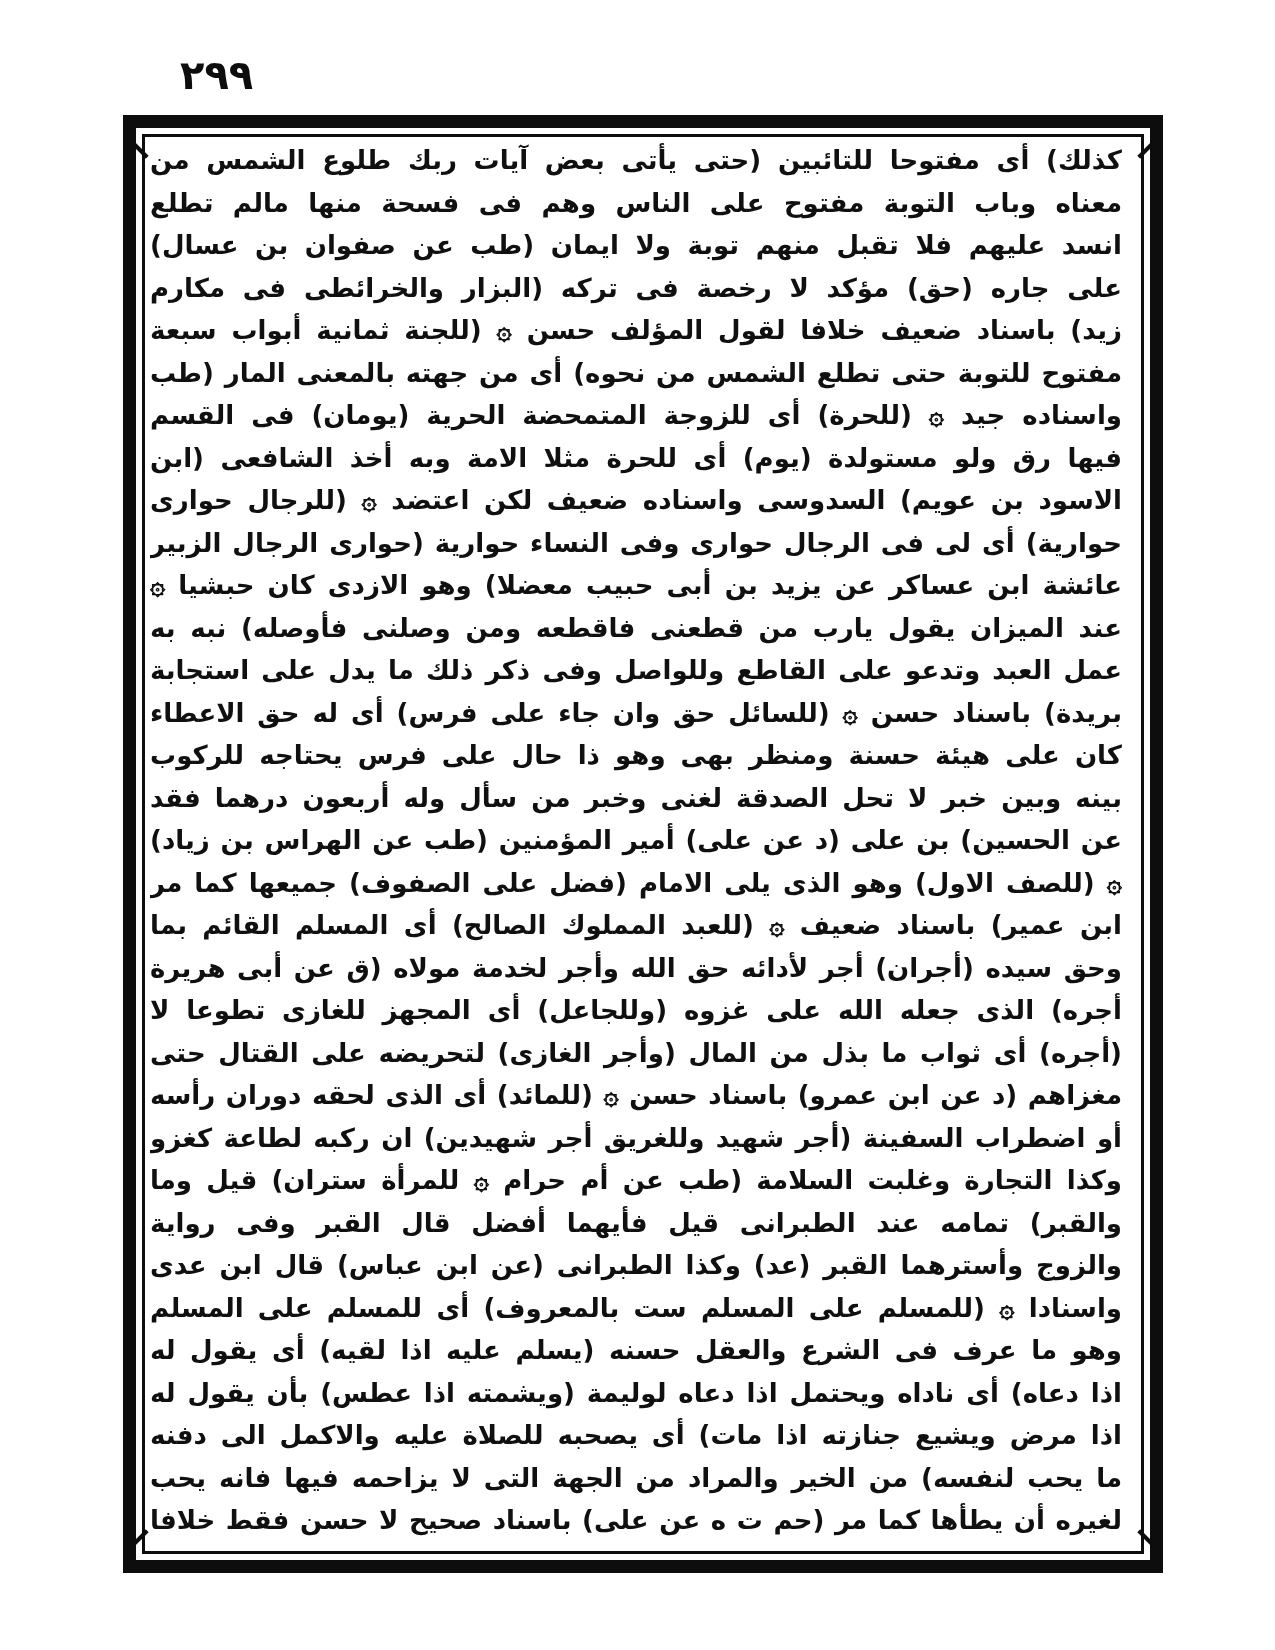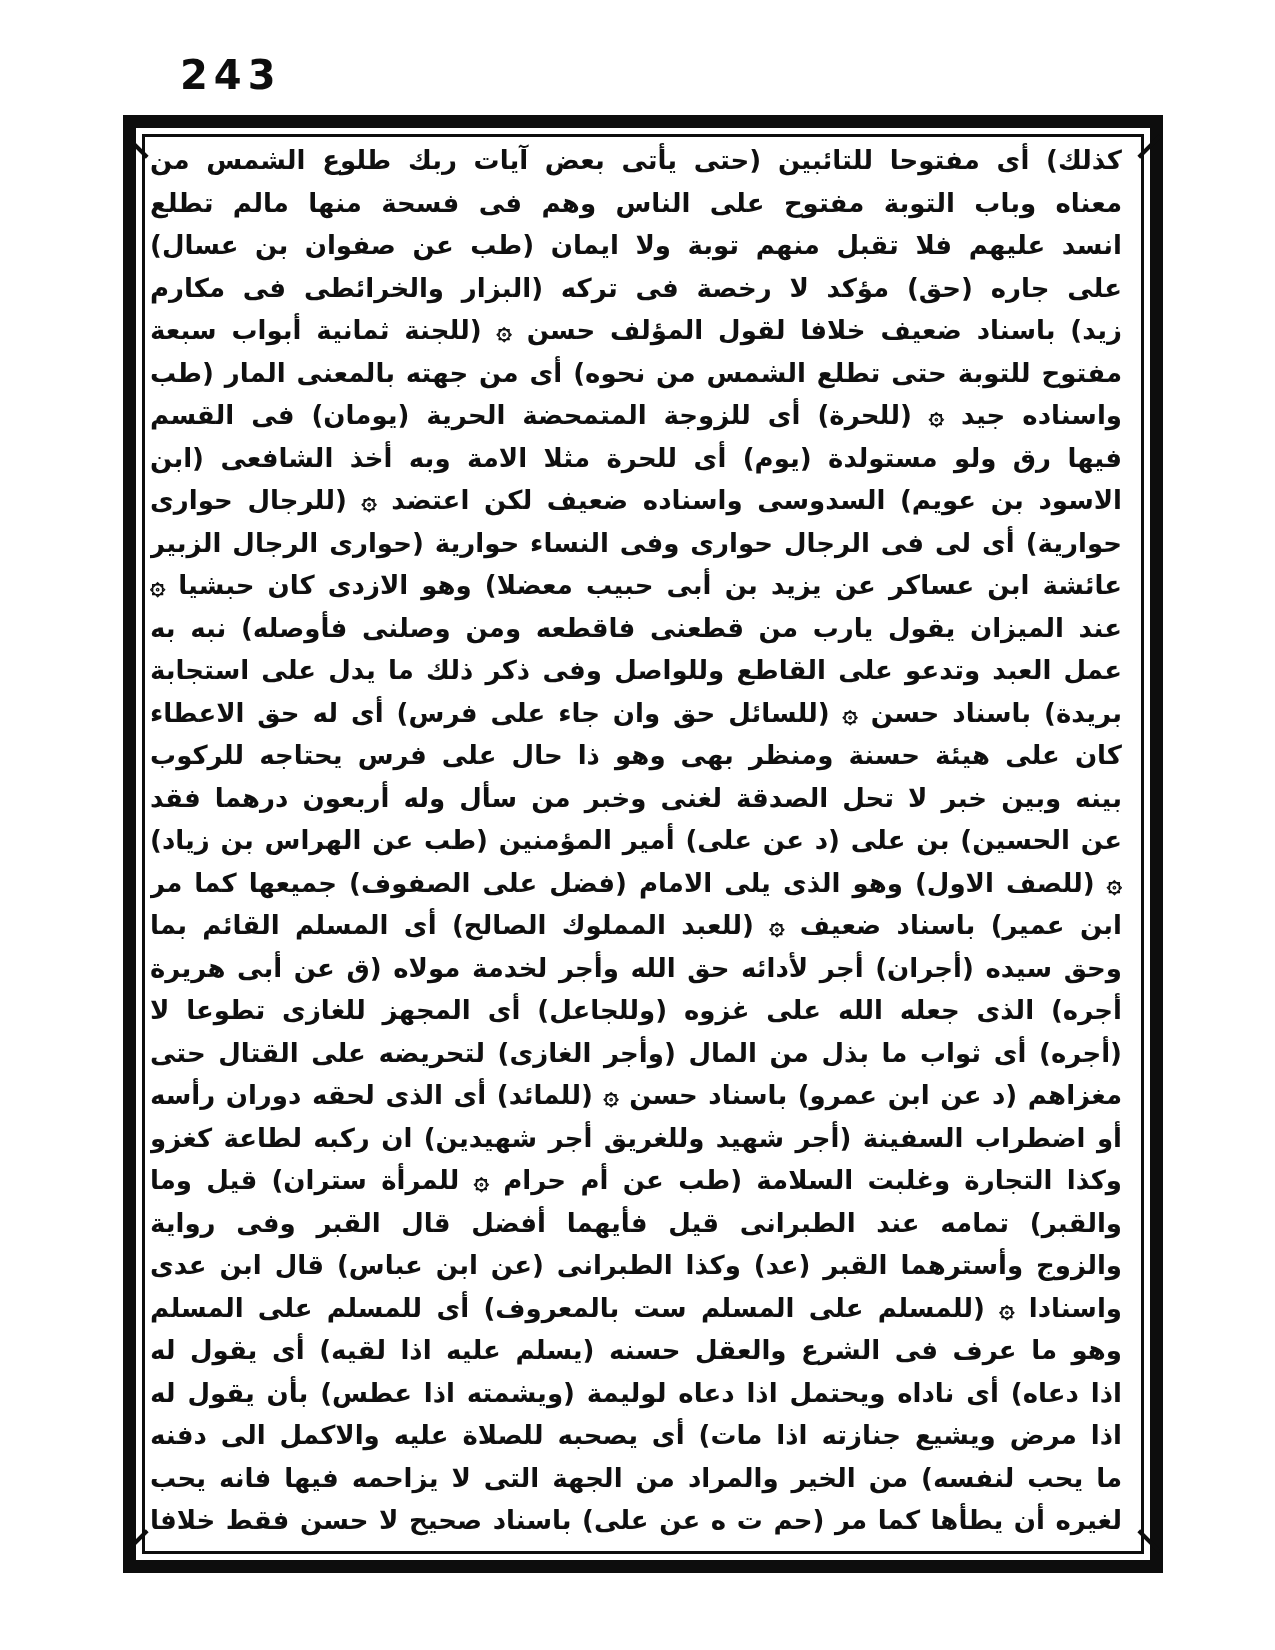--- a/index.html
+++ b/index.html
@@ -72,21 +72,21 @@
     overflow: hidden;
     text-align: justify;
     text-align-last: justify;
     -moz-text-align-last: justify;
     word-spacing: 1px;
   }
 </style>
 </head>
 <body>
 
-<div class="page-number">243</div>
+<div class="page-number">٢٩٩</div>
 
 <div class="frame">
   <div class="miter tl"></div>
   <div class="miter tr"></div>
   <div class="miter bl"></div>
   <div class="miter br"></div>
   <div class="frame-inner"></div>
 </div>
 
 <div class="text-column">

